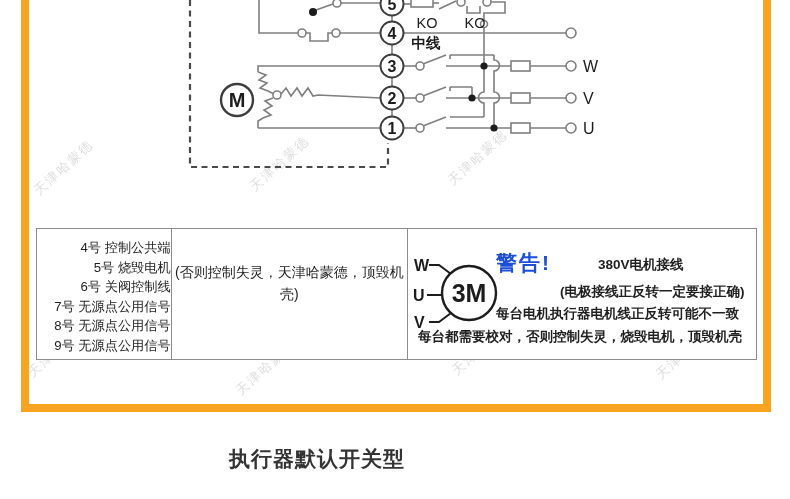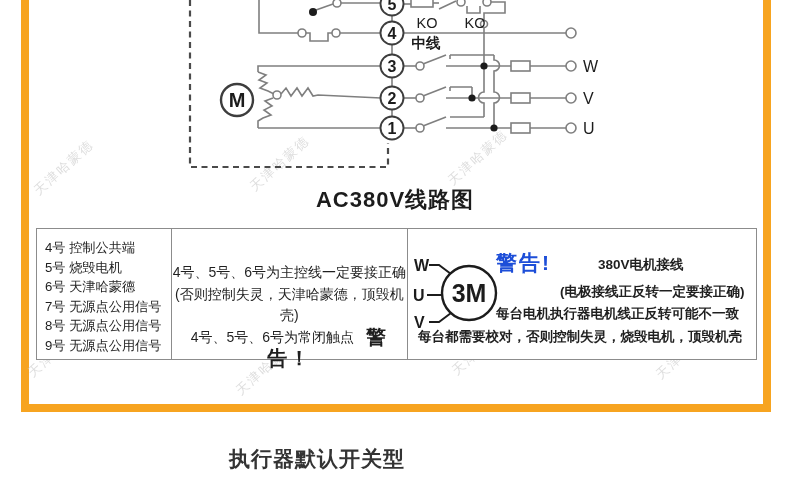--- a/index.html
+++ b/index.html
@@ -16,21 +16,21 @@
   
   .diagram-title{position:absolute;left:0;top:185px;width:790px;text-align:center;
                  font-size:22px;font-weight:600;letter-spacing:1px;color:#1c1c1c;}
   .caption{position:absolute;left:0;top:445px;width:634px;text-align:center;
            font-size:21px;font-weight:600;letter-spacing:1px;color:#333;}
   
   .info-table{position:absolute;left:36px;top:228px;width:721px;height:132px;
               border:1.5px solid #8c8c8c;box-sizing:border-box;display:flex;background:#fff;}
   .col{box-sizing:border-box;height:100%;}
   .col1{width:135px;border-right:1.5px solid #8c8c8c;padding:9px 0 0 8px;
-        font-size:13.2px;line-height:19.6px;white-space:nowrap;color:#1f1f1f;}
+        font-size:13.2px;line-height:19.6px;white-space:nowrap;color:#1f1f1f;text-align:right;}
   .col2{width:237px;border-right:1.5px solid #8c8c8c;text-align:center;
         padding-top:33px;font-size:14px;line-height:21.5px;color:#1f1f1f;}
   .col2 .warn{font-size:20px;font-weight:700;margin-left:12px;vertical-align:-2px;letter-spacing:2px;}
   .col3{width:349px;position:relative;font-size:13.5px;color:#1f1f1f;}
   .col3 .t{position:absolute;white-space:nowrap;font-weight:bold;}
   .col3 .warn2{position:absolute;left:88px;top:20px;font-size:21px;font-weight:700;letter-spacing:2px;color:#1d4ed8;}
   .motor3m{position:absolute;left:0px;top:22px;}
 </style>
 </head>
 <body>
@@ -149,37 +149,32 @@
     <g fill="#1c1c1c" font-size="14.5">
       <text x="427" y="28" text-anchor="middle">KO</text>
       <text x="475" y="28" text-anchor="middle">KO</text>
       <text x="426" y="48" text-anchor="middle" font-weight="600">中线</text>
       <text x="583" y="72" font-size="16">W</text>
       <text x="583" y="104" font-size="16">V</text>
       <text x="583" y="134" font-size="16">U</text>
     </g>
   </svg>
 
-  <div class="diagram-title">AC380V线路图</div>
 
   <div class="info-table">
     <div class="col col1">
       <div>4号 控制公共端</div>
       <div>5号 烧毁电机</div>
-      <div>6号 天津哈蒙德</div>
+      <div>6号 关阀控制线</div>
       <div>7号 无源点公用信号</div>
       <div>8号 无源点公用信号</div>
       <div>9号 无源点公用信号</div>
     </div>
     <div class="col col2">
-      <div>4号、5号、6号为主控线一定要接正确</div>
       <div>(否则控制失灵，天津哈蒙德，顶毁机壳)</div>
-      <div>
-        <span>4号、5号、6号为常闭触点</span><span class="warn">警告！</span>
-      </div>
     </div>
     <div class="col col3">
       <svg class="motor3m" width="100" height="96" viewBox="0 0 100 96">
         <g fill="none" stroke="#1c1c1c" stroke-width="2">
           <circle cx="61" cy="42" r="27" stroke-width="2.4"></circle>
           <path d="M21,14 H31 L43,23"></path>
           <path d="M19,44 H34"></path>
           <path d="M21,71 H31 L43,62"></path>
         </g>
         <g fill="#1c1c1c" font-size="16" font-weight="600">

